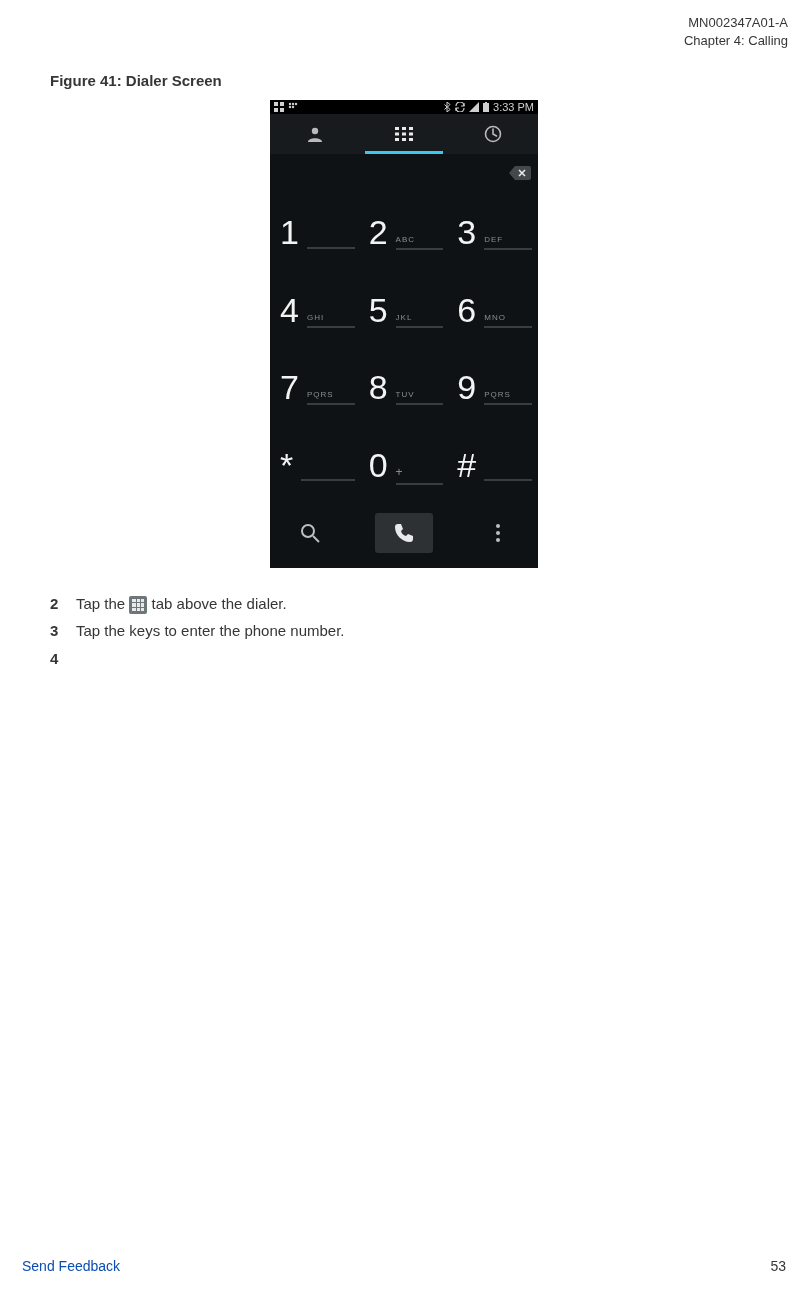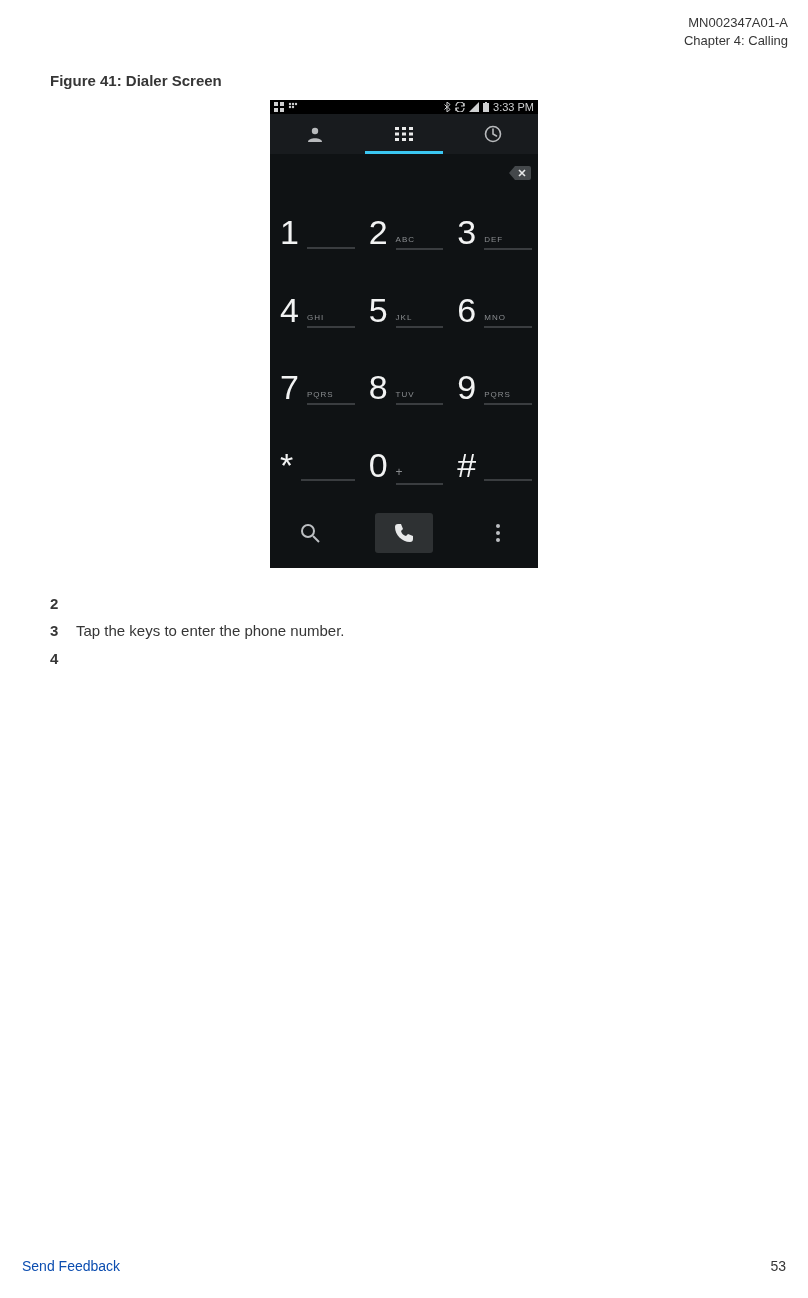--- a/index.html
+++ b/index.html
@@ -332,20 +332,37 @@
           <circle cx="3" cy="10" r="2" fill="#bcbfc2"></circle>
           <circle cx="3" cy="17" r="2" fill="#bcbfc2"></circle>
         </svg>
     </div>
   </div>
 </div>
 
 <div class="steps">
   <div class="step">
     <span class="num">2</span>
+    <span>
+      <span>Tap the </span>
+      <span class="inline-icon grid">
+          <span>
+            <i></i>
+            <i></i>
+            <i></i>
+            <i></i>
+            <i></i>
+            <i></i>
+            <i></i>
+            <i></i>
+            <i></i>
+          </span>
+        </span>
+      <span> tab above the dialer.</span>
+    </span>
   </div>
   <div class="step">
     <span class="num">3</span>
     <span>Tap the keys to enter the phone number.</span>
   </div>
   <div class="step">
     <span class="num">4</span>
   </div>
 </div>
 

